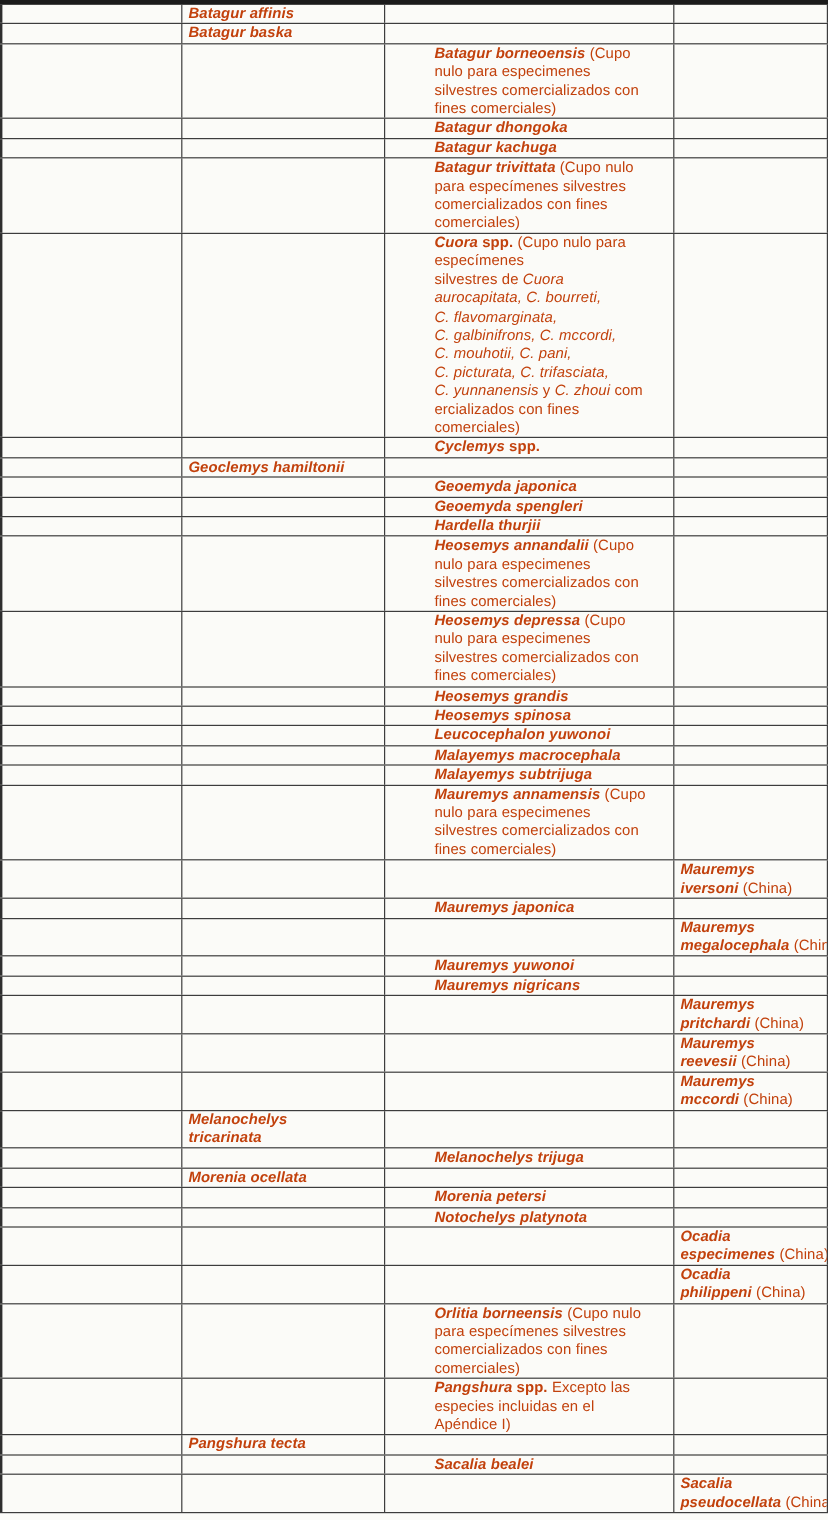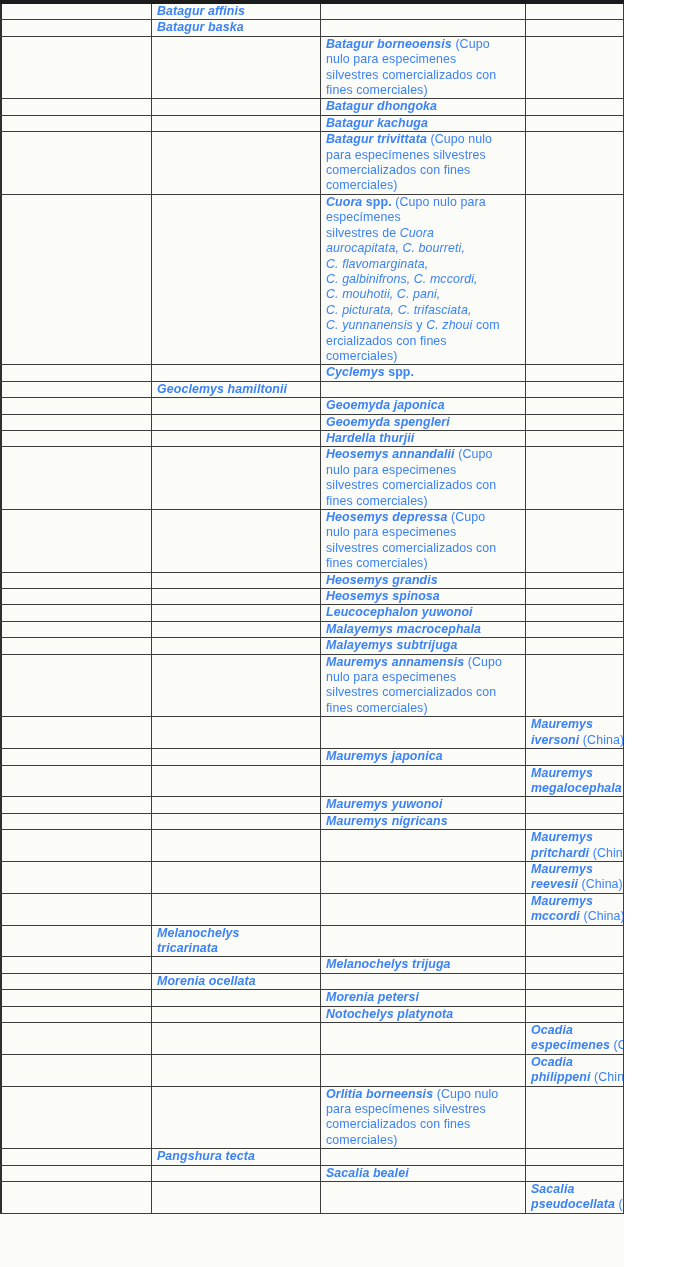--- a/index.html
+++ b/index.html
@@ -2,26 +2,26 @@
 <html><head>
 <meta charset="utf-8">
 <style>
   html, body {
     margin: 0;
     padding: 0;
     background: #ffffff;
   }
   .page {
     position: relative;
-    width: 624px;
+    width: 690px;
     height: 1267px;
     overflow: hidden;
     background: #fbfbf8;
     font-family: "Liberation Sans", "DejaVu Sans", sans-serif;
-    color: #3b82f6;
+    color: #c2410c;
   }
   
   .top-bar {
     height: 4px;
     background: #1b1b1b;
   }
   .tbl {
     width: 100%;
   }
   .row {
@@ -30,21 +30,21 @@
     border-bottom: 1.6px solid #3d3d3d;
   }
   .cell {
     box-sizing: border-box;
     border-right: 1.9px solid #3d3d3d;
     padding: 0 3px 0 5px;
     overflow: hidden;
   }
   .c1 { width: 152px; border-left: 2.2px solid #2e2e2e; }
   .c2 { width: 169px; }
-  .c3 { width: 205px; }
+  .c3 { width: 205px; margin-left: 36px; }
   .c4 { flex: 1; }
   .line {
     font-size: 12.4px;
     line-height: 15.4px;
     white-space: nowrap;
     letter-spacing: 0.1px;
   }
   .s-bi { font-weight: 700; font-style: italic; }
   .s-b  { font-weight: 700; }
   .s-i  { font-style: italic; }
@@ -375,20 +375,30 @@
         <div class="cell c3">
           <div class="line"><span class="s-bi">Orlitia borneensis</span><span class="s-r"> (Cupo nulo</span></div>
           <div class="line"><span class="s-r">para especímenes silvestres</span></div>
           <div class="line"><span class="s-r">comercializados con fines</span></div>
           <div class="line"><span class="s-r">comerciales)</span></div>
         </div>
         <div class="cell c4"></div>
       </div>
       <div class="row">
         <div class="cell c1"></div>
+        <div class="cell c2"></div>
+        <div class="cell c3">
+          <div class="line"><span class="s-bi">Pangshura</span><span class="s-b"> spp. </span><span class="s-r">Excepto las</span></div>
+          <div class="line"><span class="s-r">especies incluidas en el</span></div>
+          <div class="line"><span class="s-r">Apéndice I)</span></div>
+        </div>
+        <div class="cell c4"></div>
+      </div>
+      <div class="row">
+        <div class="cell c1"></div>
         <div class="cell c2">
           <div class="line"><span class="s-bi">Pangshura tecta</span></div>
         </div>
         <div class="cell c3"></div>
         <div class="cell c4"></div>
       </div>
       <div class="row">
         <div class="cell c1"></div>
         <div class="cell c2"></div>
         <div class="cell c3">

